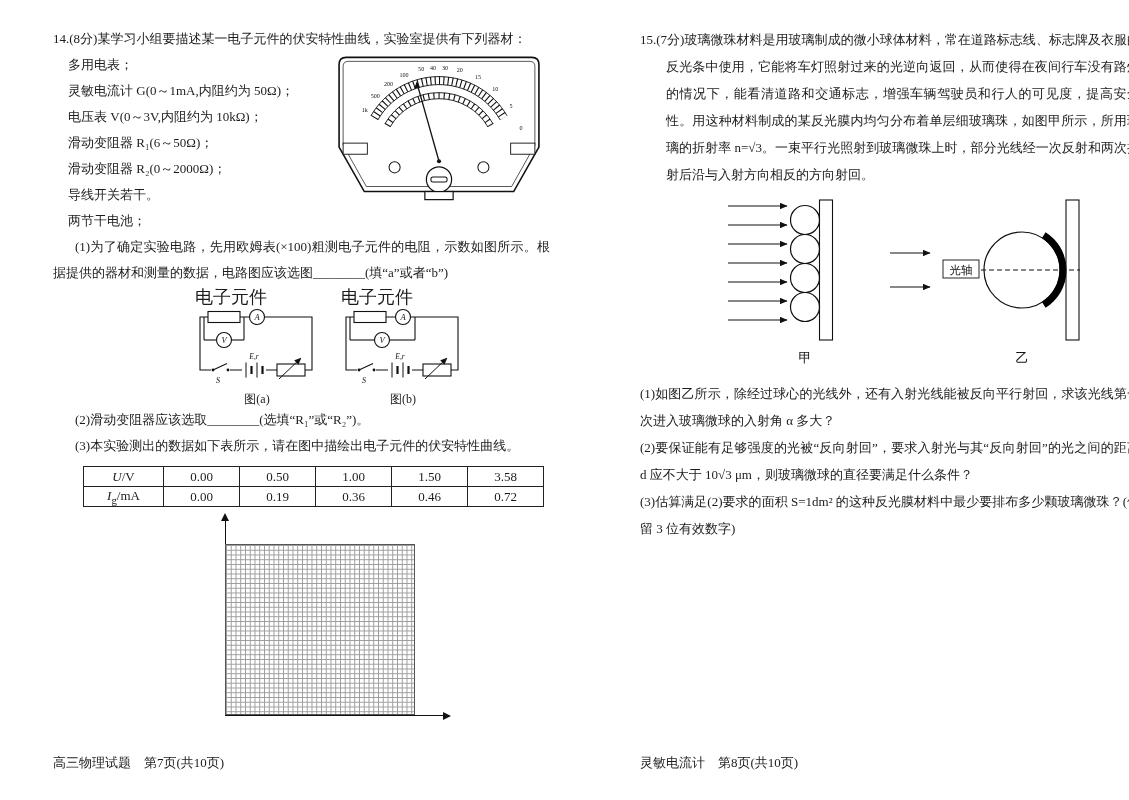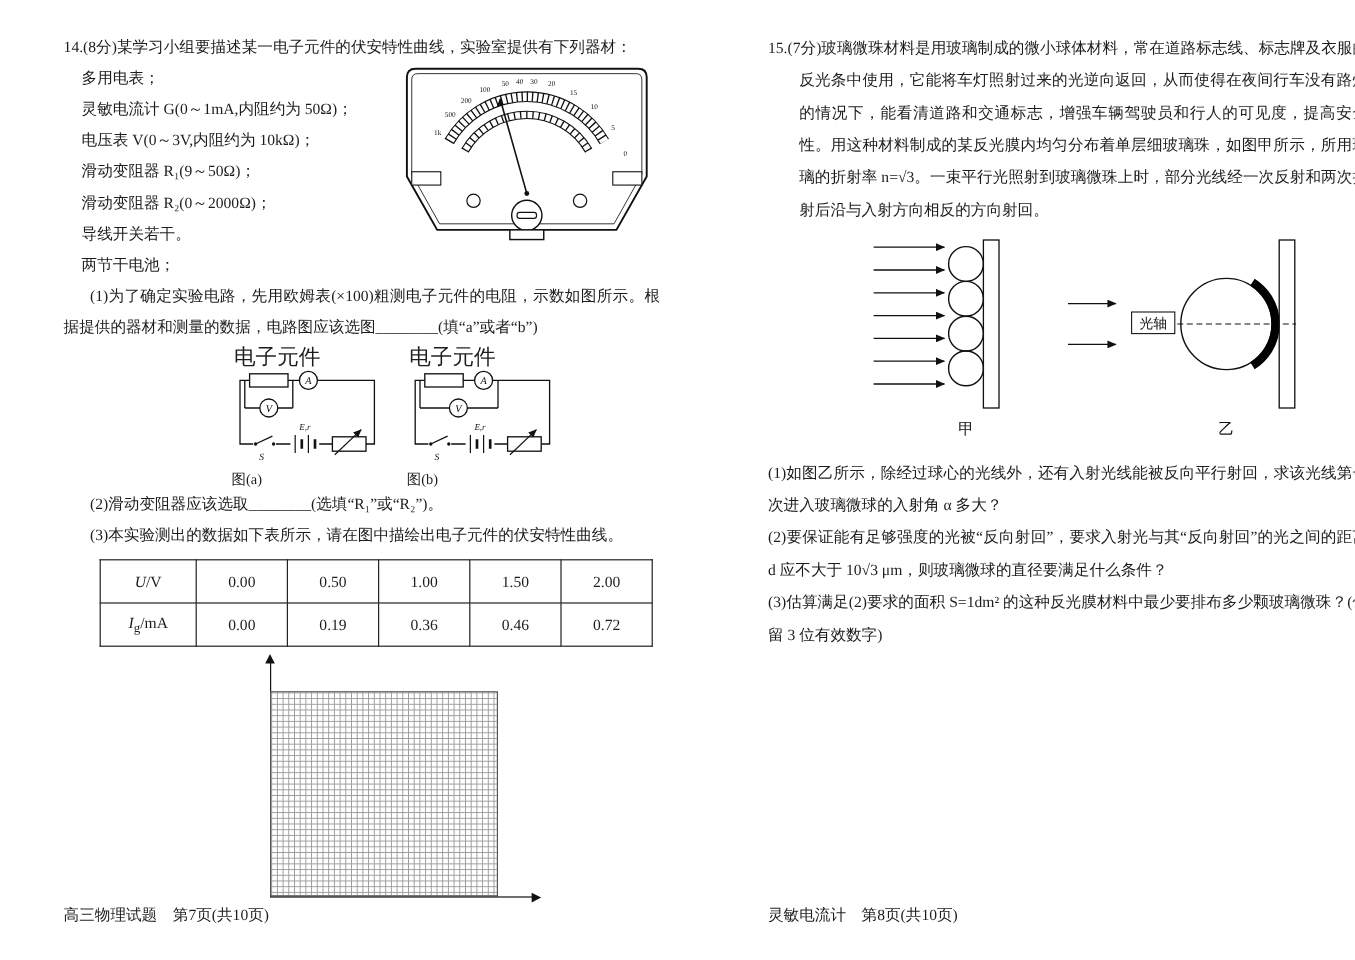--- a/index.html
+++ b/index.html
@@ -22,24 +22,24 @@
   .hang { padding-left:26px; text-indent:-26px; }
 
   .equip-flex { display:flex; }
   .equip-list { flex:1; margin-left:15px; }
   .equip-list p { line-height:26px; }
   .meter-box { width:220px; padding-top:2px; }
 
   .circuits { display:flex; gap:18px; margin:4px 0 0 140px; }
   .circuit { width:128px; }
   .circuit-label { font-size:18px; line-height:15px; margin-left:2px; }
-  .circuit-caption { font-size:12px; line-height:15px; margin-top:1px; }
+  .circuit-caption { text-align:center; font-size:12px; line-height:15px; margin-top:1px; }
 
   table.data { border-collapse:collapse; margin:7px 0 4px 30px; }
-  table.data td { border:1px solid #222; width:76px; height:36px; text-align:center; font-size:13px; }
+  table.data td { border:1px solid #222; width:76px; height:20px; text-align:center; font-size:13px; }
   table.data td.first { width:80px; }
 
   .graph-wrap { position:relative; width:242px; height:206px; margin:9px 0 4px 160px; }
   .grid {
     position:absolute; left:12px; top:28px; width:190px; height:171px;
     border:1px solid #555;
     background-image:
       linear-gradient(to right,  #9c9c9c 1px, transparent 1px),
       linear-gradient(to bottom, #9c9c9c 1px, transparent 1px);
     background-size:4.75px 4.75px;
@@ -63,21 +63,21 @@
 
 <div class="page page-left">
 
   <p class="body-text">14.(8分)某学习小组要描述某一电子元件的伏安特性曲线，实验室提供有下列器材：</p>
 
   <div class="equip-flex">
     <div class="equip-list">
       <p>多用电表；</p>
       <p>灵敏电流计 G(0～1mA,内阻约为 50Ω)；</p>
       <p>电压表 V(0～3V,内阻约为 10kΩ)；</p>
-      <p>滑动变阻器 R₁(9～50Ω)；</p>
+      <p>滑动变阻器 R₁(6～50Ω)；</p>
       <p>滑动变阻器 R₂(0～2000Ω)；</p>
       <p>导线开关若干。</p>
       <p>两节干电池；</p>
     </div>
 
     <div class="meter-box">
       <svg width="218" height="152" viewBox="0 0 216 150">
         <path d="M16,3 H200 Q207,3 207,10 V92 L182,136 H34 L9,92 V10 Q9,3 16,3 Z" fill="#fff" stroke="#111" stroke-width="1.6"></path>
         <path d="M18,7 H198 Q203,7 203,12 V90 L180,131 H36 L13,90 V12 Q13,7 18,7 Z" fill="none" stroke="#111" stroke-width="0.7"></path>
 
@@ -194,21 +194,21 @@
   <p class="body-text indent">(3)本实验测出的数据如下表所示，请在图中描绘出电子元件的伏安特性曲线。</p>
 
   <table class="data">
     <tbody>
         <tr>
       <td class="first"><i>U</i><span>/V</span></td>
       <td>0.00</td>
       <td>0.50</td>
       <td>1.00</td>
       <td>1.50</td>
-      <td>2.00</td>
+      <td>3.58</td>
     </tr>
     <tr>
       <td class="first"><i>I</i><sub>g</sub><span>/mA</span></td>
       <td>0.00</td>
       <td>0.19</td>
       <td>0.36</td>
       <td>0.46</td>
       <td>0.72</td>
     </tr>
   </tbody>

